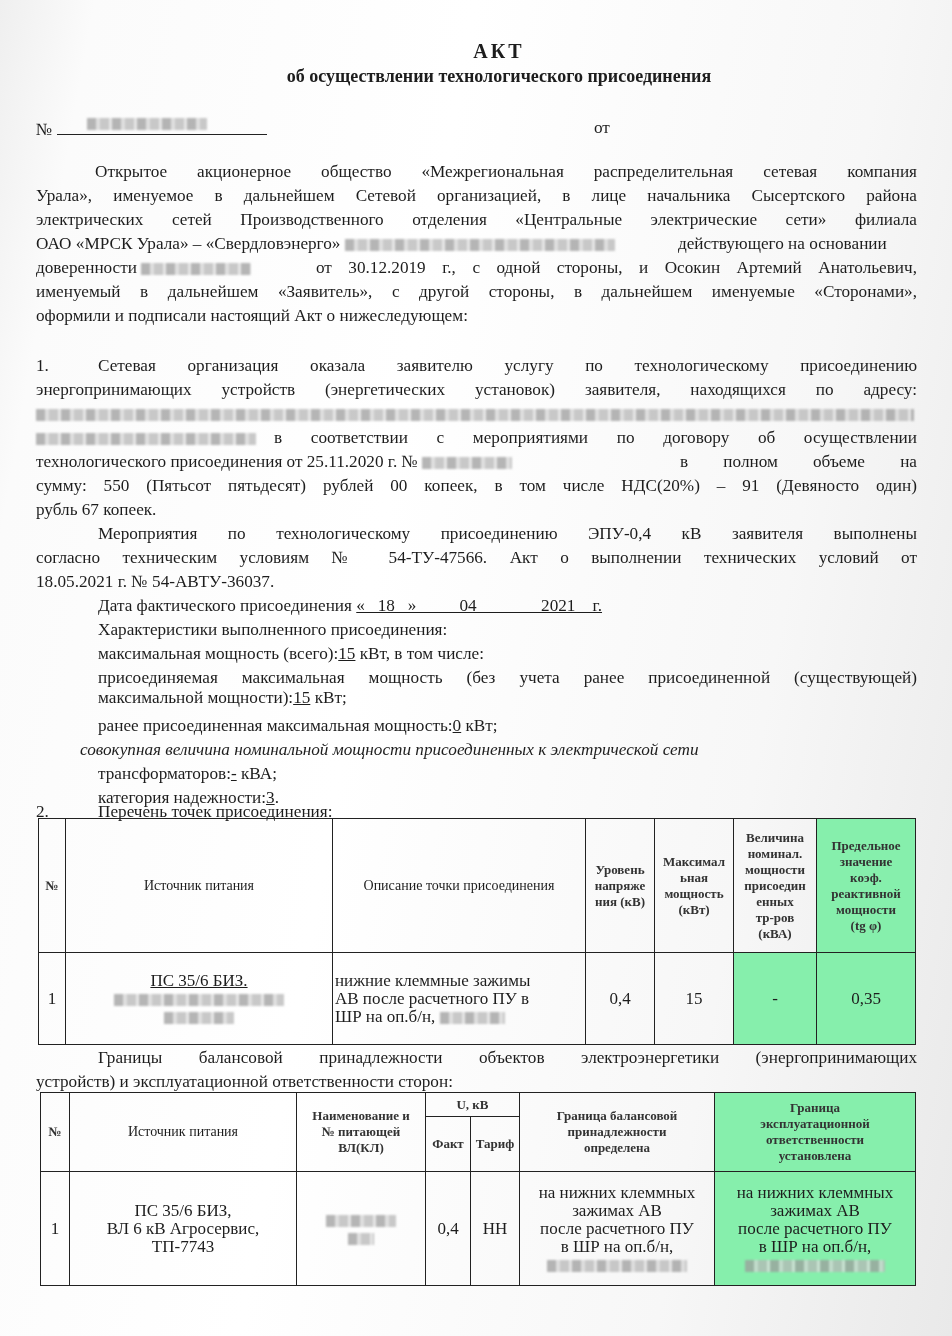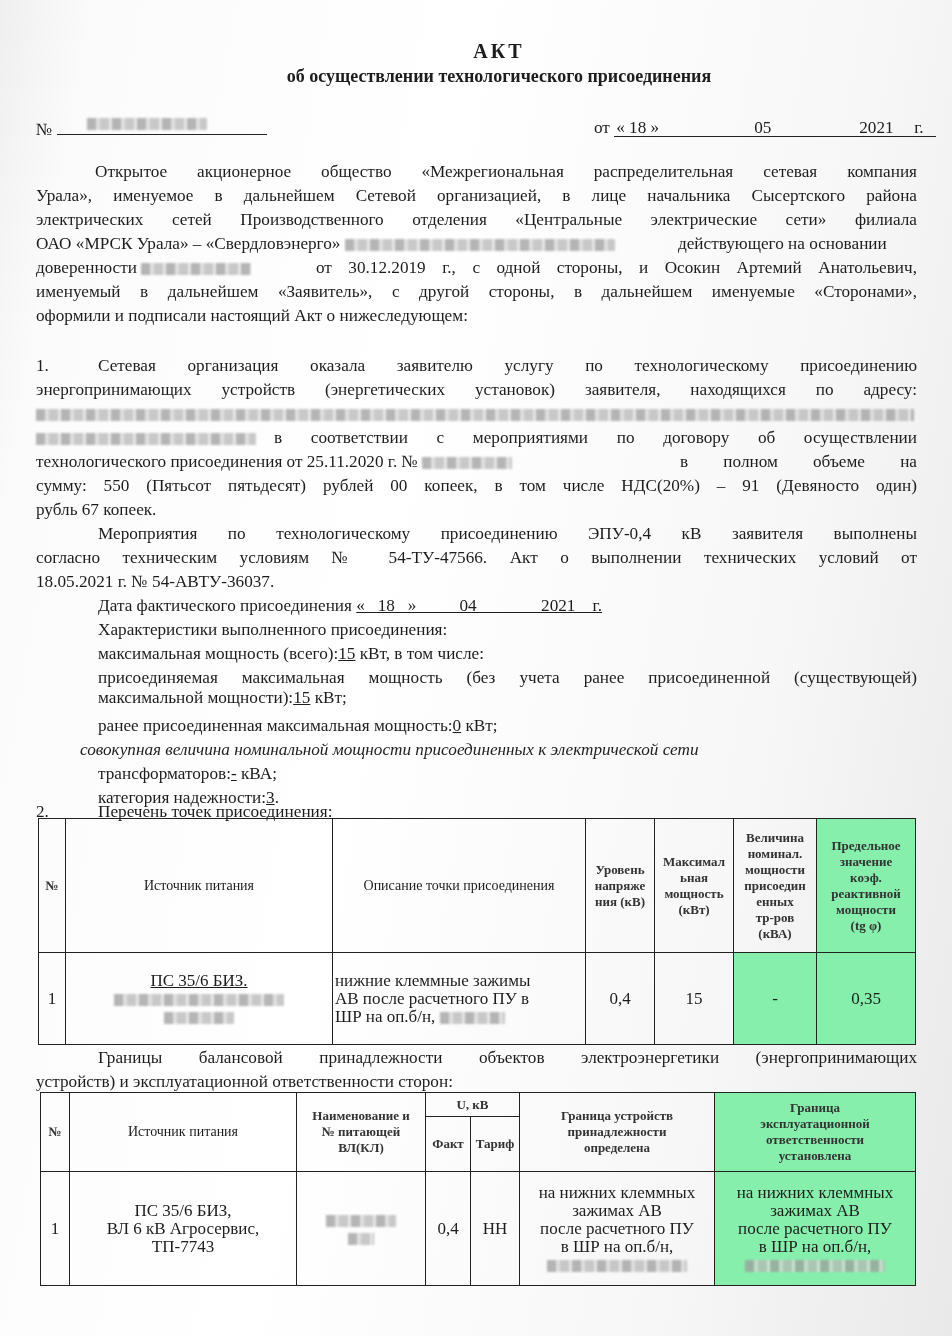--- a/index.html
+++ b/index.html
@@ -31,26 +31,20 @@
 <div class="abs title t2">об осуществлении технологического присоединения</div>
 
 <div class="line" style="left:36px; top:118px;">
   <span>№</span>
   <span style="display:inline-block;width:210px;border-bottom:1.5px solid #222;position:relative;height:16px;">
     <span class="blur" style="position:absolute;left:30px;top:0;width:120px;"></span>
   </span>
 </div>
 <div class="line" style="left:594px; top:116px;">
   <span>от</span>
-  <span style="display:inline-block;width:322px;border-bottom:1.5px solid #222;position:relative;height:20px;vertical-align:top;">
-    <span style="position:absolute;left:2px;">« 18 »</span>
-    <span style="position:absolute;left:140px;">05</span>
-    <span style="position:absolute;left:245px;">2021</span>
-    <span style="position:absolute;left:300px;">г.</span>
-  </span>
 </div>
 
 <div class="just" style="left:95px; width:822px; top:160px;">Открытое акционерное общество «Межрегиональная распределительная сетевая компания</div>
 <div class="just" style="left:36px; width:881px; top:184px;">Урала», именуемое в дальнейшем Сетевой организацией, в лице начальника Сысертского района</div>
 <div class="just" style="left:36px; width:881px; top:208px;">электрических сетей Производственного отделения «Центральные электрические сети» филиала</div>
 <div class="line" style="left:36px; top:232px;">
   <span>ОАО «МРСК Урала» – «Свердловэнерго»</span>
   <span class="blur" style="width:270px;"></span>
 </div>
 <div class="line" style="left:678px; top:232px;">действующего на основании</div>
@@ -173,21 +167,21 @@
       <tr style="height:24px;">
     <th rowspan="2" style="width:24px;" class="hdr-small">№</th>
     <th rowspan="2" style="width:222px;font-size:14px;">Источник питания</th>
     <th rowspan="2" style="width:124px;" class="hdr-small">
       <div>Наименование и</div>
       <div>№ питающей</div>
       <div>ВЛ(КЛ)</div>
     </th>
     <th colspan="2" class="hdr-small">U, кВ</th>
     <th rowspan="2" style="width:190px;" class="hdr-small">
-      <div>Граница устройств</div>
+      <div>Граница балансовой</div>
       <div>принадлежности</div>
       <div>определена</div>
     </th>
     <th rowspan="2" class="hdr-small gray">
       <div>Граница</div>
       <div>эксплуатационной</div>
       <div>ответственности</div>
       <div>установлена</div>
     </th>
   </tr>

